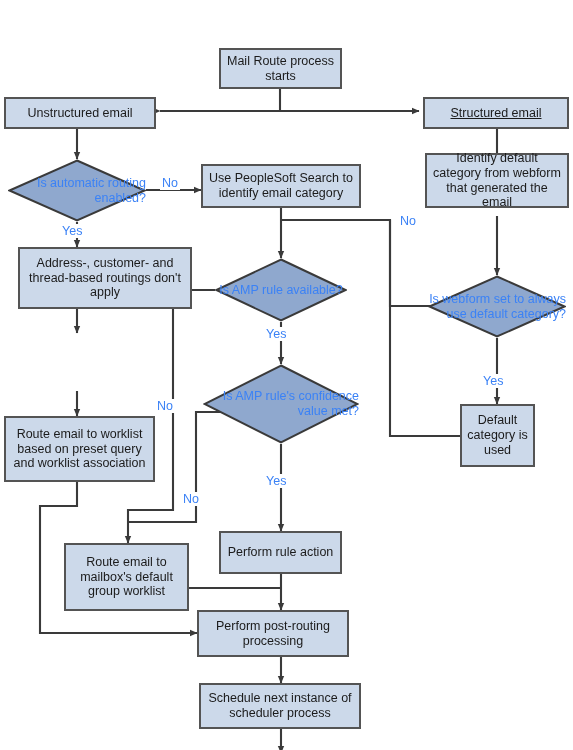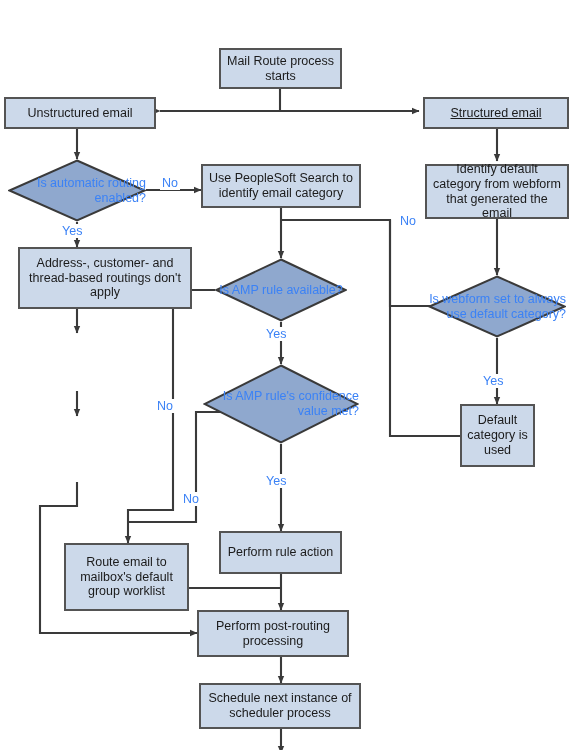--- a/index.html
+++ b/index.html
@@ -74,25 +74,26 @@
   </svg>
 
   <div class="node rect" style="left:219px;top:4px;width:123px;height:41px;">Mail Route process starts</div>
 
   <div class="node rect" style="left:4px;top:53px;width:152px;height:32px;">Unstructured email</div>
 
   <div class="node rect" style="left:423px;top:53px;width:146px;height:32px;text-decoration:underline;">Structured email</div>
 
   <div class="node rect" style="left:201px;top:120px;width:160px;height:44px;">Use PeopleSoft Search to identify email category</div>
 
-  <div class="node rect" style="left:425px;top:120px;width:144px;height:55px;">Identify default category from webform that generated the email</div>
+  <div class="node rect" style="left:425px;top:109px;width:144px;height:55px;">Identify default category from webform that generated the email</div>
 
   <div class="node rect" style="left:18px;top:203px;width:174px;height:62px;">Address-, customer- and thread-based routings don't apply</div>
 
 
+  <div class="node rect" style="left:4px;top:372px;width:151px;height:66px;">Route email to worklist based on preset query and worklist association</div>
 
   <div class="node rect" style="left:460px;top:360px;width:75px;height:63px;">Default category is used</div>
 
   <div class="node rect" style="left:219px;top:487px;width:123px;height:43px;">Perform rule action</div>
 
   <div class="node rect" style="left:64px;top:499px;width:125px;height:68px;">Route email to mailbox's default group worklist</div>
 
   <div class="node rect" style="left:197px;top:566px;width:152px;height:47px;">Perform post-routing processing</div>
 
   <div class="node rect" style="left:199px;top:639px;width:162px;height:46px;">Schedule next instance of scheduler process</div>

